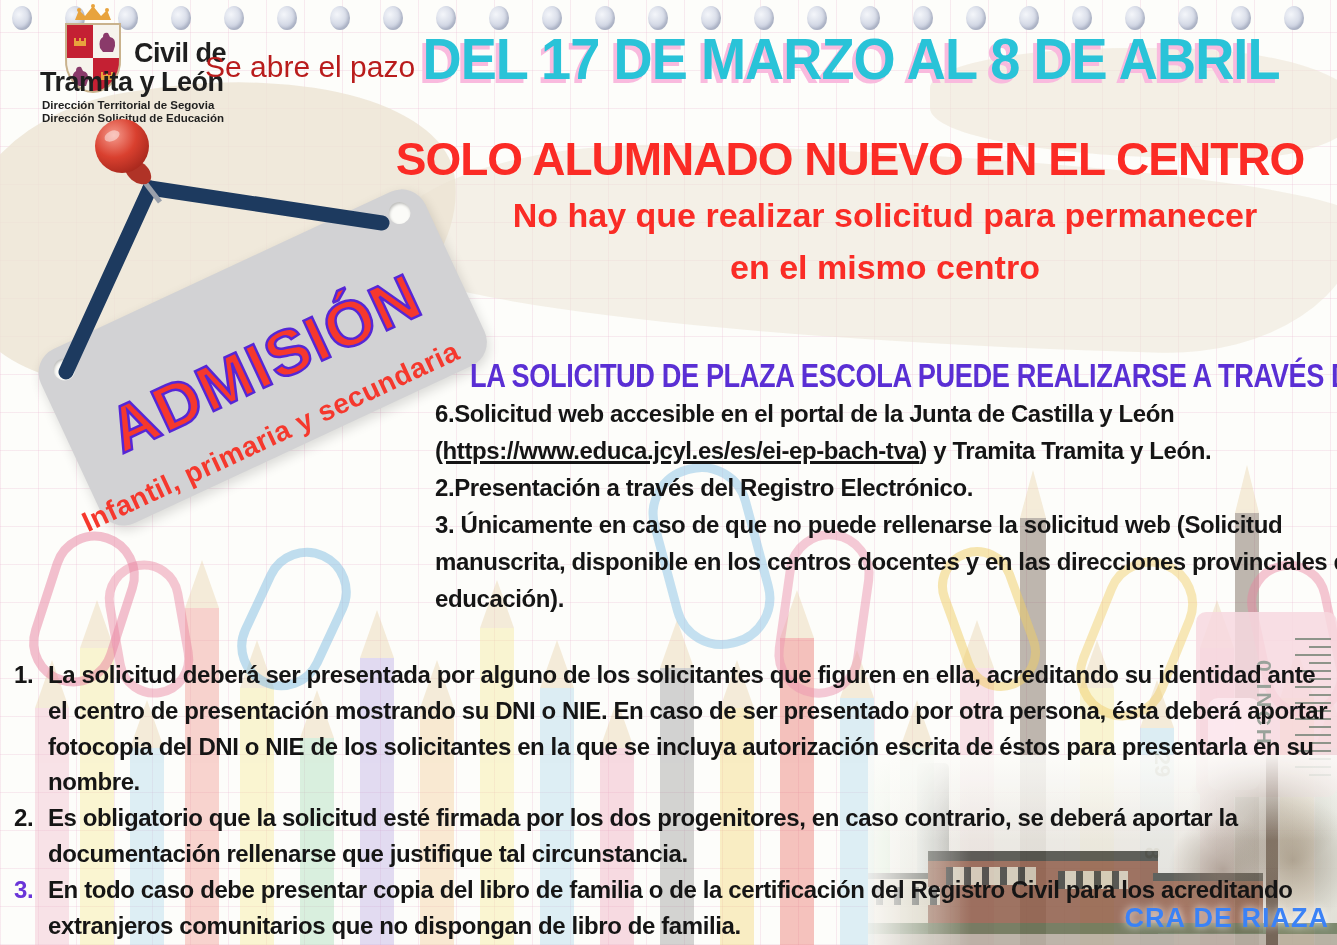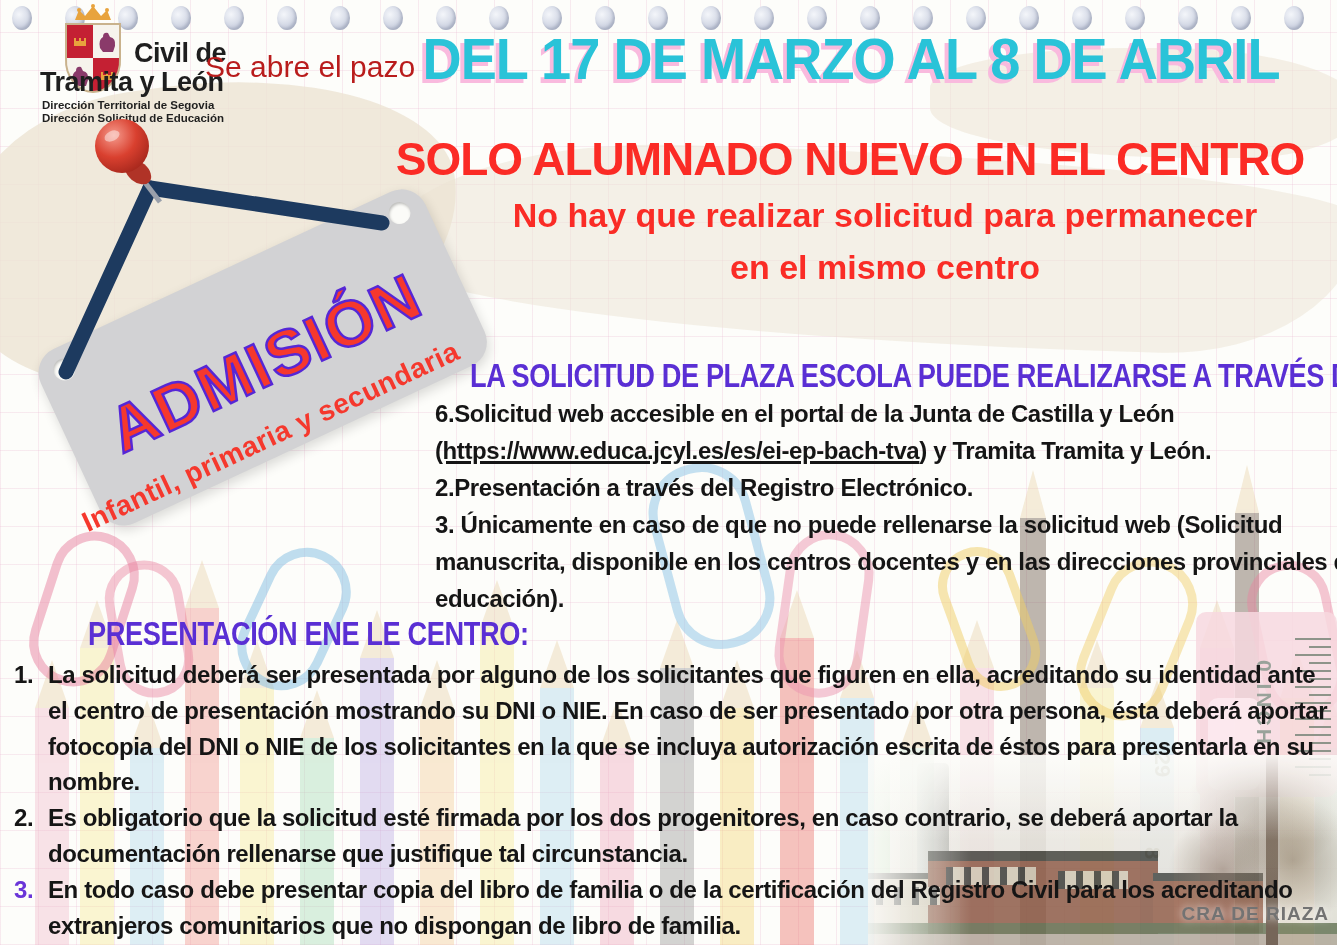--- a/index.html
+++ b/index.html
@@ -96,21 +96,21 @@
   .p-head{left:88px;top:614px;z-index:6;white-space:nowrap;}
   .p-head span{display:inline-block;font-size:34px;font-weight:bold;color:#5a2fd4;letter-spacing:-.5px;
                transform:scaleX(.8);transform-origin:0 50%;}
   .plist{left:14px;top:657px;width:1316px;z-index:6;font-size:24px;font-weight:bold;color:#151515;
          line-height:35.8px;letter-spacing:-.4px;}
   .pitem{display:flex;}
   .pnum{flex:0 0 34px;}
   .pitem:nth-child(3) .pnum{color:#6a35d8;}
   .ptxt{flex:1;}
   
-  .school{right:8px;top:903px;font-size:19px;font-weight:bold;color:#737373;letter-spacing:1px;z-index:7;
+  .school{right:8px;top:903px;font-size:27px;font-weight:bold;color:#3b82f6;letter-spacing:1px;z-index:7;
           text-shadow:0 0 8px rgba(255,255,255,.9);}
 </style>
 </head>
 <body>
 
 <div class="poster">
 
   <div class="abs grid"></div>
   <div class="abs torn torn1"></div>
   <div class="abs torn torn2"></div>
@@ -344,23 +344,20 @@
 
   <div class="abs m-head">
     <span>LA SOLICITUD DE PLAZA ESCOLA PUEDE REALIZARSE A TRAVÉS DE:</span>
   </div>
   <div class="abs m-body">
     <p><span>6.Solicitud web accesible en el portal de la Junta de Castilla y León </span><span class="m-link">(https://www.educa.jcyl.es/es/ei-ep-bach-tva</span><span>) y Tramita Tramita y León.</span></p>
     <p>2.Presentación a través del Registro Electrónico.</p>
     <p>3. Únicamente en caso de que no puede rellenarse la solicitud web (Solicitud manuscrita, disponible en los centros docentes y en las direcciones provinciales de educación).</p>
   </div>
 
-  <div class="abs p-head">
-    <span>PRESENTACIÓN ENE LE CENTRO:</span>
-  </div>
   <div class="abs plist">
     <div class="pitem">
       <span class="pnum">1.</span>
       <span class="ptxt">La solicitud deberá ser presentada por alguno de los solicitantes que figuren en ella, acreditando su identidad ante el centro de presentación mostrando su DNI o NIE. En caso de ser presentado por otra persona, ésta deberá aportar fotocopia del DNI o NIE de los solicitantes en la que se incluya autorización escrita de éstos para presentarla en su nombre.</span>
     </div>
     <div class="pitem">
       <span class="pnum">2.</span>
       <span class="ptxt">Es obligatorio que la solicitud esté firmada por los dos progenitores, en caso contrario, se deberá aportar la documentación rellenarse que justifique tal circunstancia.</span>
     </div>
     <div class="pitem">

